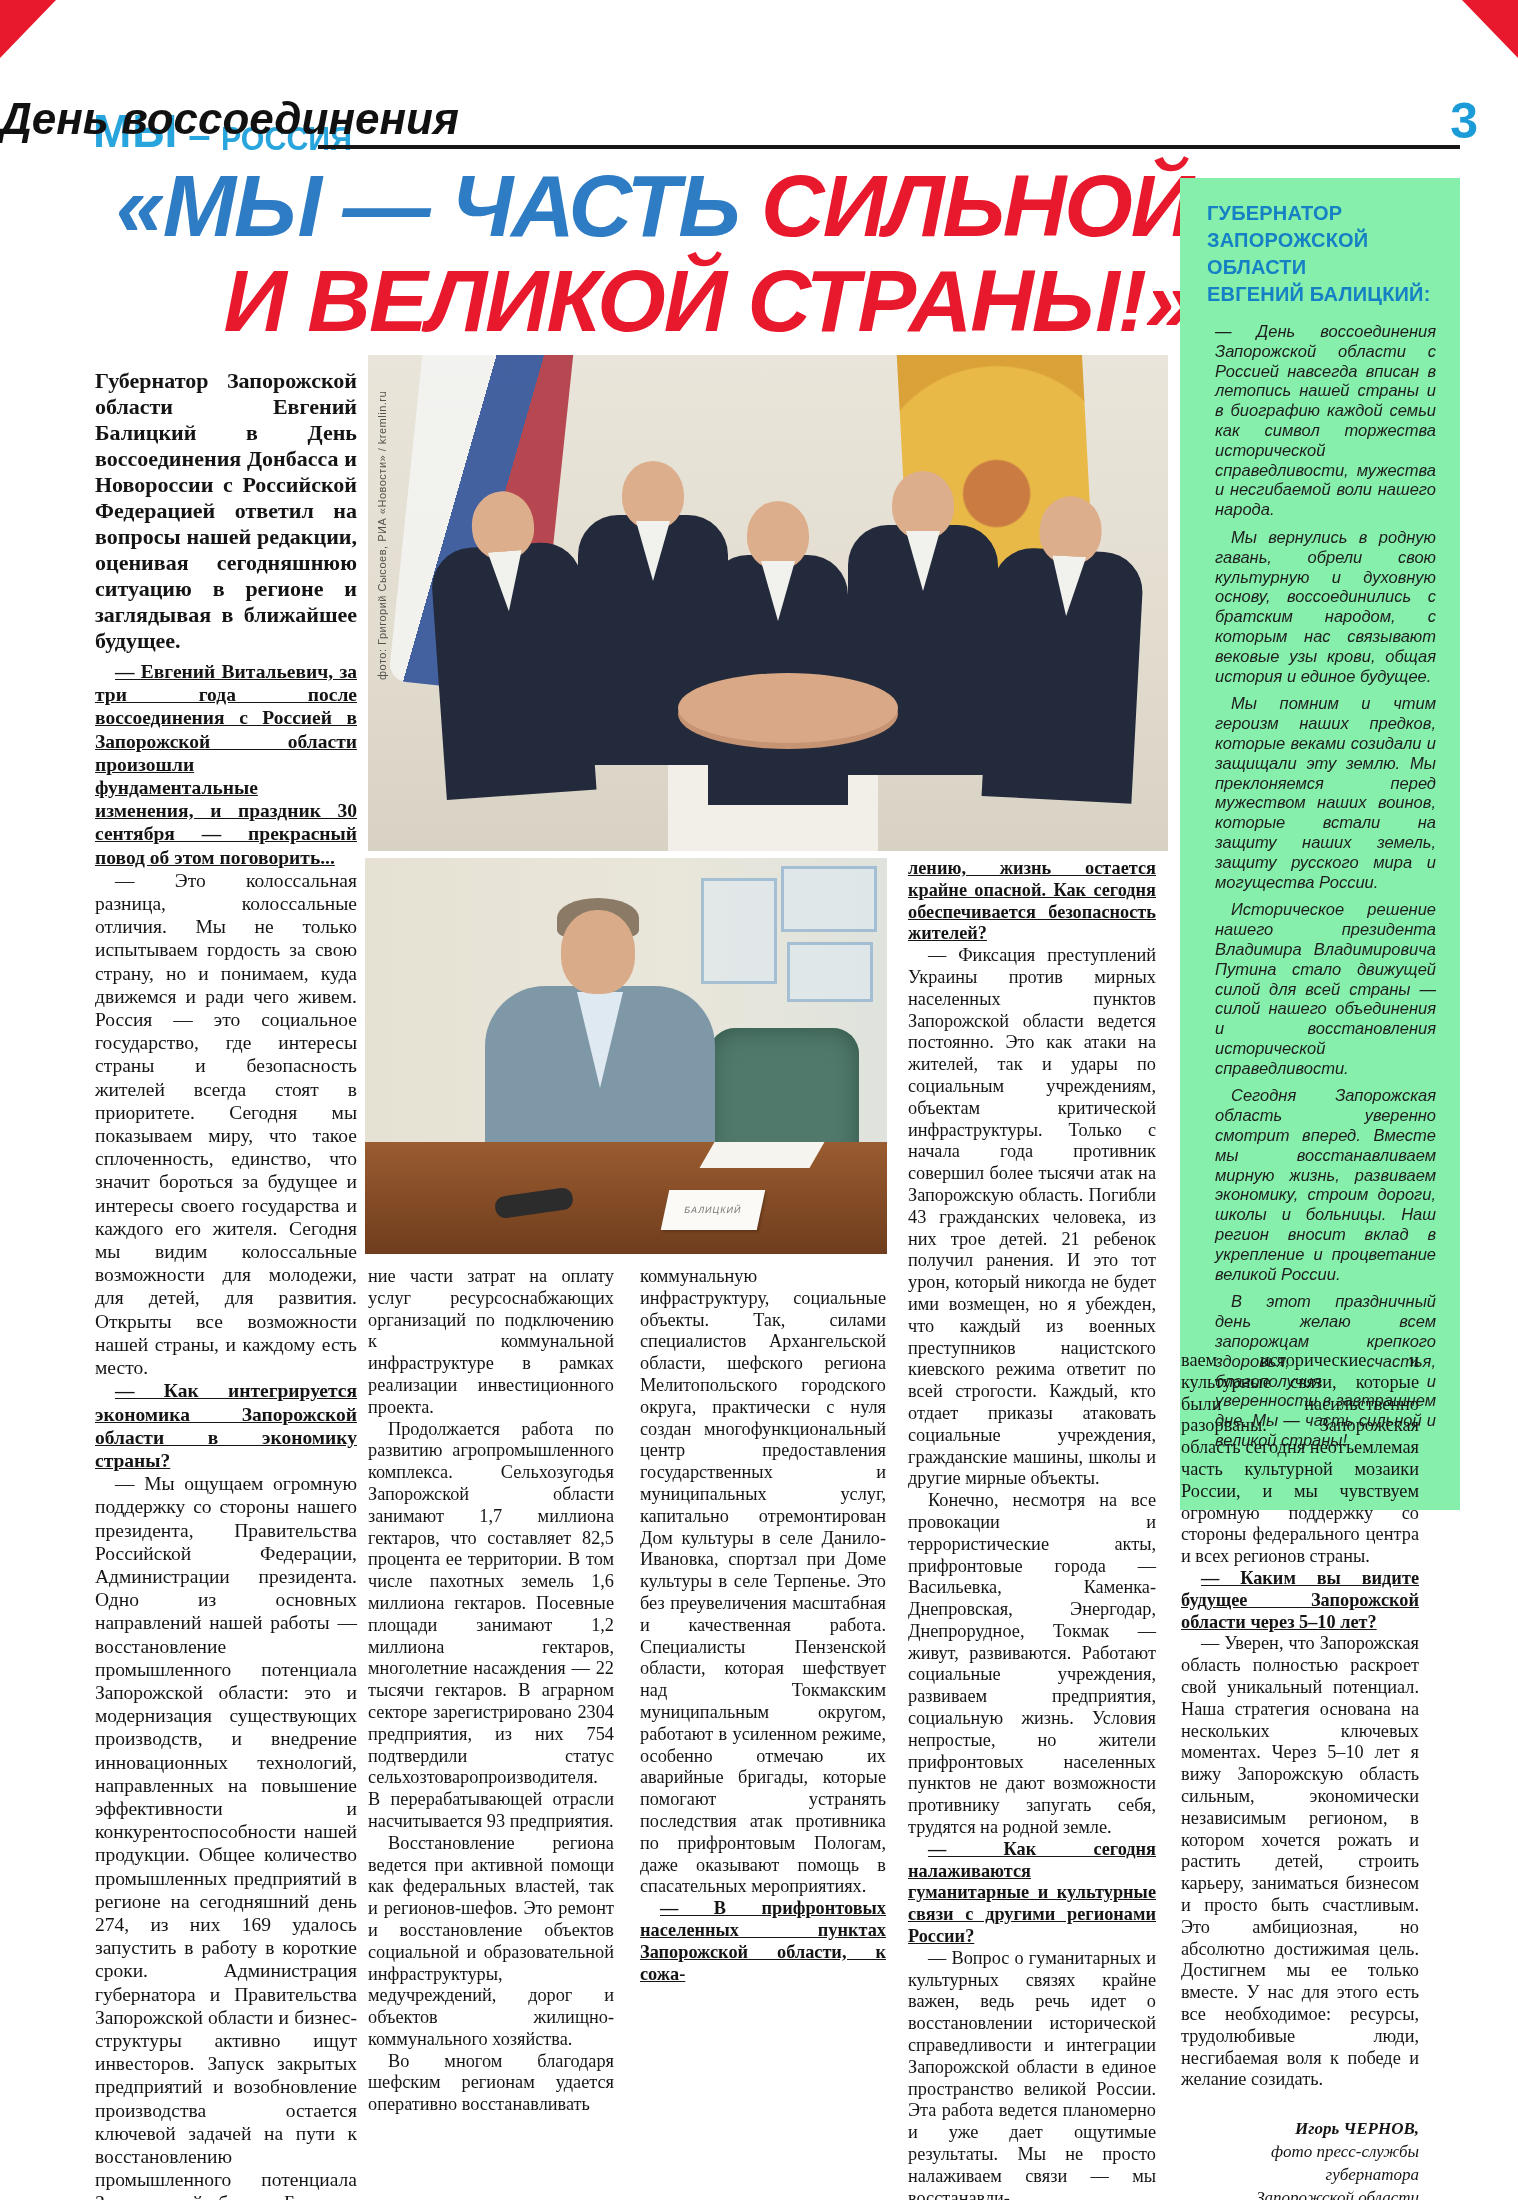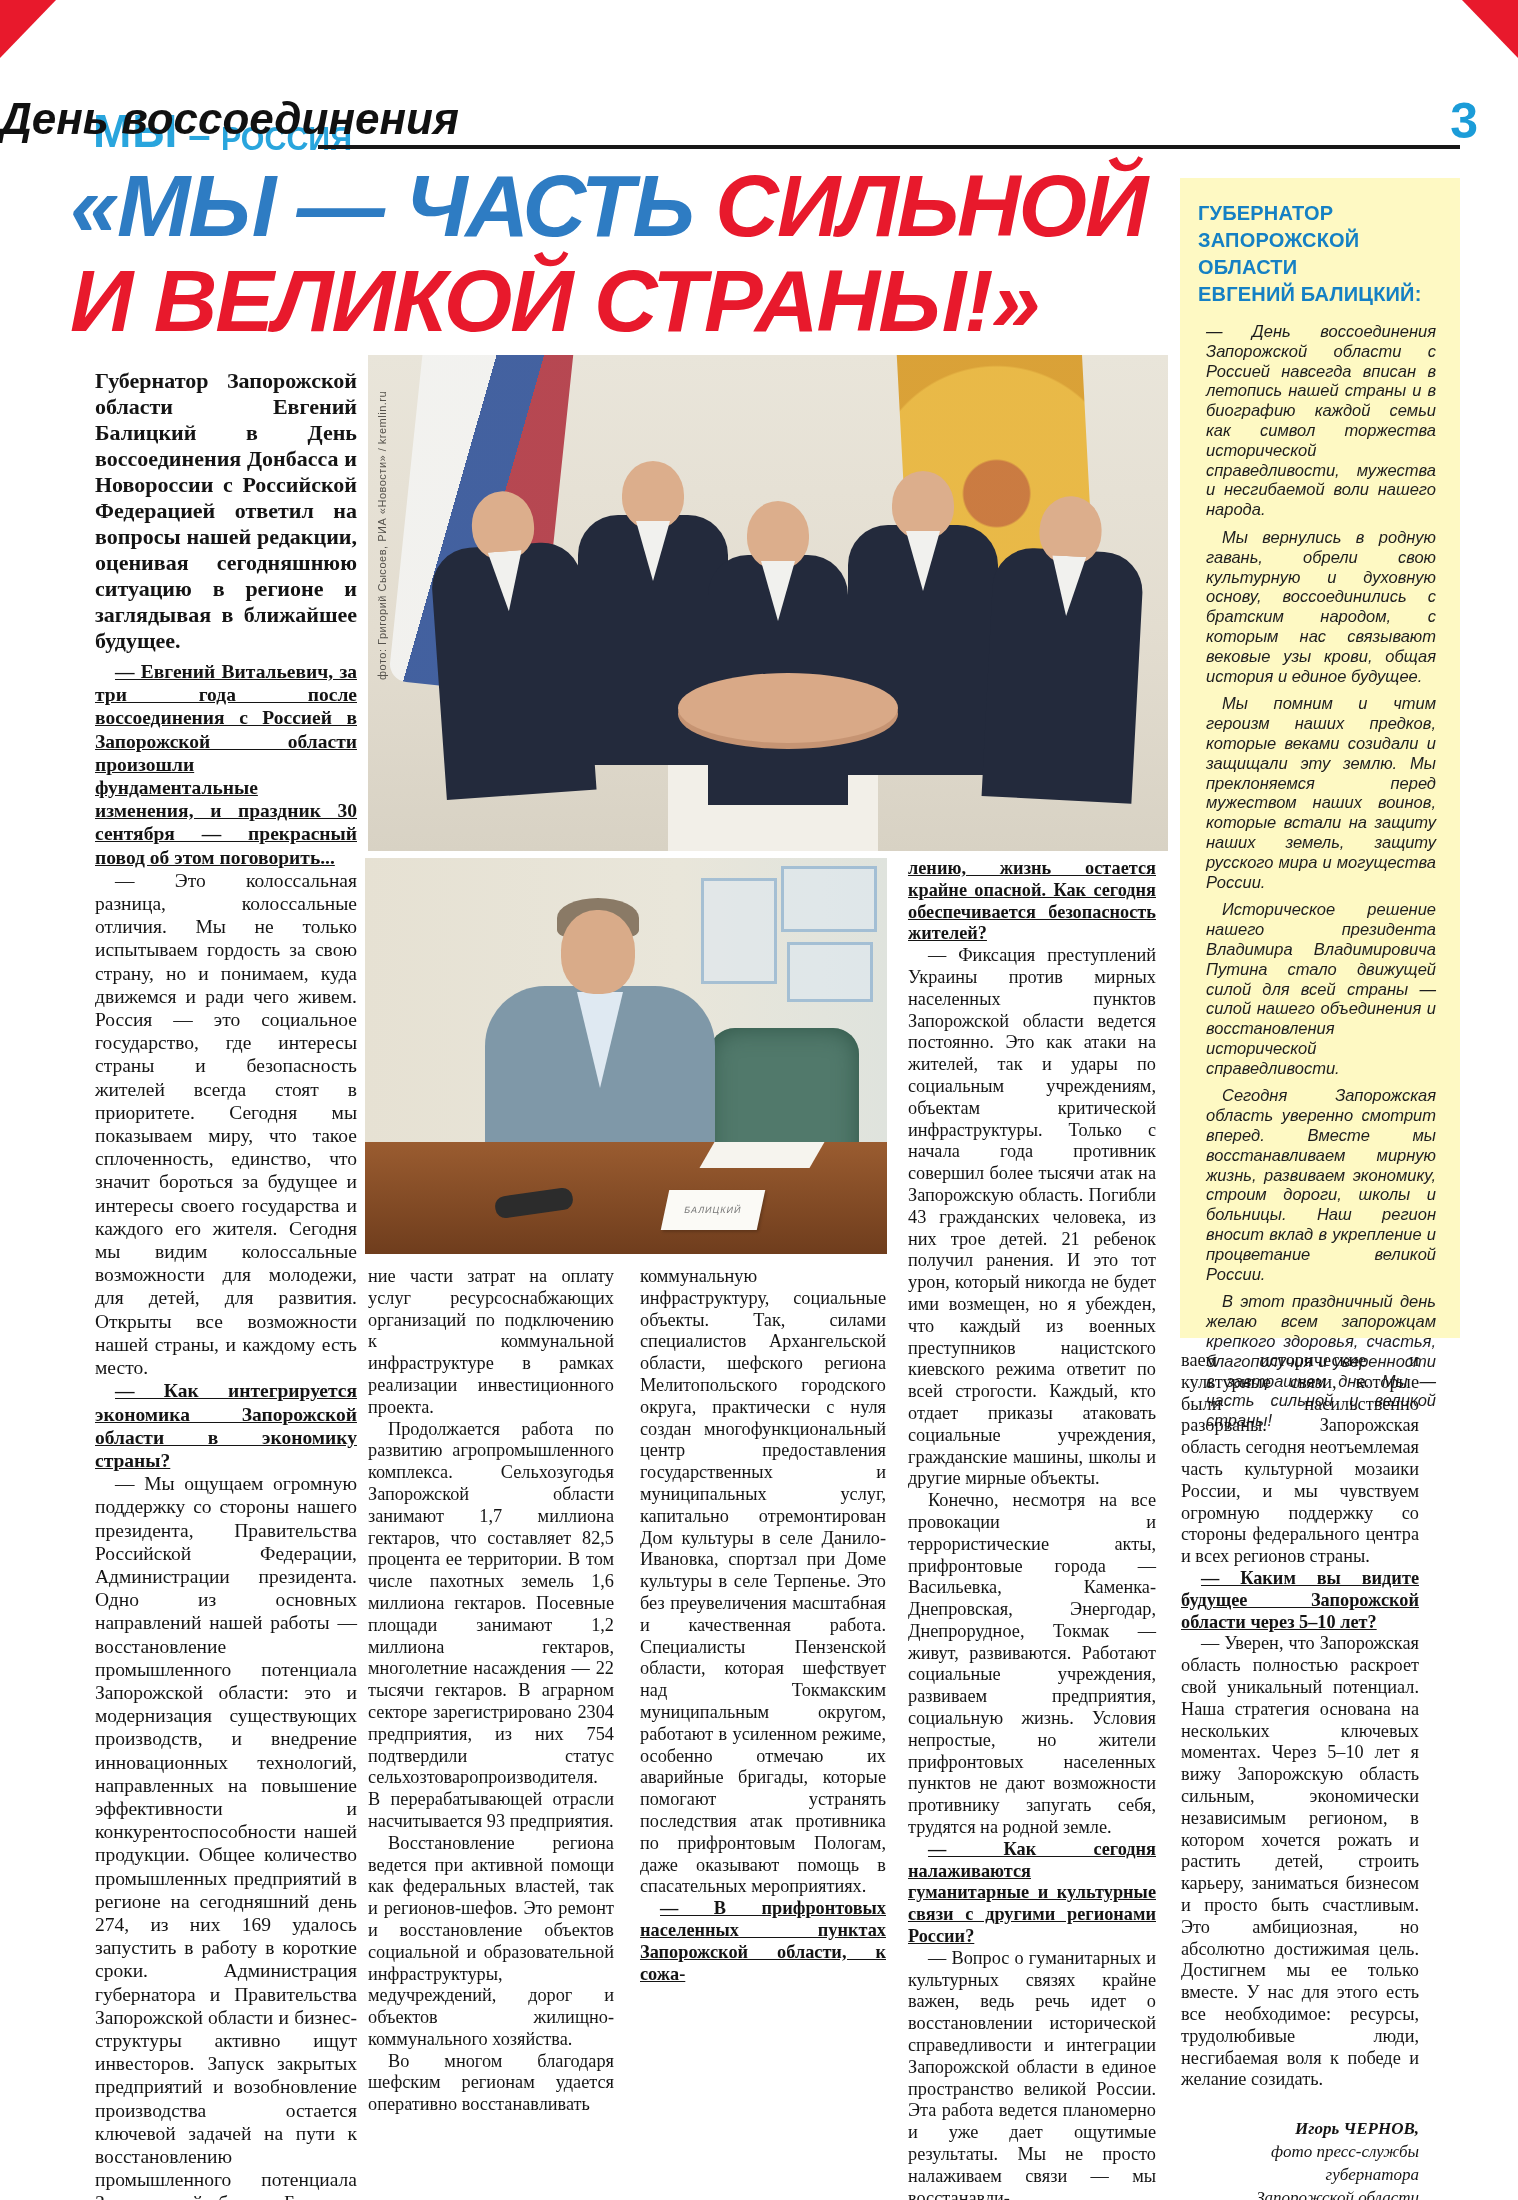--- a/index.html
+++ b/index.html
@@ -16,21 +16,21 @@
   .logo .big{font-size:46px;letter-spacing:1px;}
   .logo .dash{font-size:40px;}
   .logo .small{font-size:33px;letter-spacing:0px;transform:scaleX(.92);transform-origin:left;}
   .section-title{left:0;top:94px;width:1266px;text-align:left;
         font-family:"Liberation Sans",sans-serif;font-weight:bold;font-style:italic;
         font-size:44px;color:#111;}
   .page-num{left:1422px;top:92px;width:56px;text-align:right;color:#1b9cd8;
         font-family:"Liberation Sans",sans-serif;font-weight:bold;font-size:50px;}
   .rule{left:318px;top:145px;width:1142px;height:4px;background:#171717;}
   
-  .headline{left:70px;top:158px;width:1122px;text-align:left;
+  .headline{left:70px;top:158px;width:1122px;text-align:right;
         font-family:"Liberation Sans",sans-serif;font-weight:bold;font-style:italic;
         font-size:88px;line-height:95px;letter-spacing:-2px;white-space:nowrap;}
   .headline .blue{color:#2e7cc3;}
   .headline .red{color:#e8192c;}
   
   .photo1{left:368px;top:355px;width:800px;height:496px;overflow:hidden;
         background:linear-gradient(180deg,#e9e5da 0%,#e3ddd0 55%,#d8d2c4 100%);}
   .flag-ru{position:absolute;left:38px;top:-14px;width:150px;height:348px;transform:rotate(6deg);
         background:linear-gradient(100deg,#f3f3f1 0 36%,#35569b 36% 58%,#b23a46 58% 100%);
         border-radius:0 0 40px 18px;opacity:.92;}
@@ -64,22 +64,22 @@
         background:linear-gradient(180deg,#9a5c30,#6f3d1d);}
   .paper{position:absolute;right:70px;bottom:86px;width:110px;height:26px;background:#f6f4ee;
         transform:skewX(-30deg);}
   .phone{position:absolute;left:130px;bottom:40px;width:78px;height:22px;background:#2c2c2c;
         border-radius:10px;transform:rotate(-8deg);}
   .plate{position:absolute;left:300px;bottom:24px;width:96px;height:40px;background:#fbfaf6;
         transform:skewX(-12deg);box-shadow:2px 2px 3px #00000033;
         font-family:"Liberation Sans",sans-serif;font-size:9px;text-align:center;color:#777;
         line-height:40px;letter-spacing:1px;}
   
-  .sidebar{left:1180px;top:178px;width:280px;height:1160px;background:#fef9c3;box-sizing:border-box;
-        padding:22px 16px 0 18px;font-family:"Liberation Sans",sans-serif;}
+  .sidebar{left:1180px;top:178px;width:280px;height:1332px;background:#86efac;box-sizing:border-box;
+        padding:22px 16px 0 27px;font-family:"Liberation Sans",sans-serif;}
   .sb-head{color:#1580c4;font-weight:bold;font-size:20px;line-height:27px;letter-spacing:.2px;}
   .sb-body{margin-top:14px;font-style:italic;font-size:16.5px;line-height:19.8px;
         text-align:justify;color:#1d1d1d;}
   .sb-body p{margin:8px;}
   .sb-body p + p{text-indent:16px;}
   
   .col{position:absolute;text-align:justify;font-size:18.3px;line-height:21.8px;}
   .col p{margin:0;}
   .col p.ind{text-indent:20px;}
   .col .q{font-weight:bold;text-decoration:underline;}

